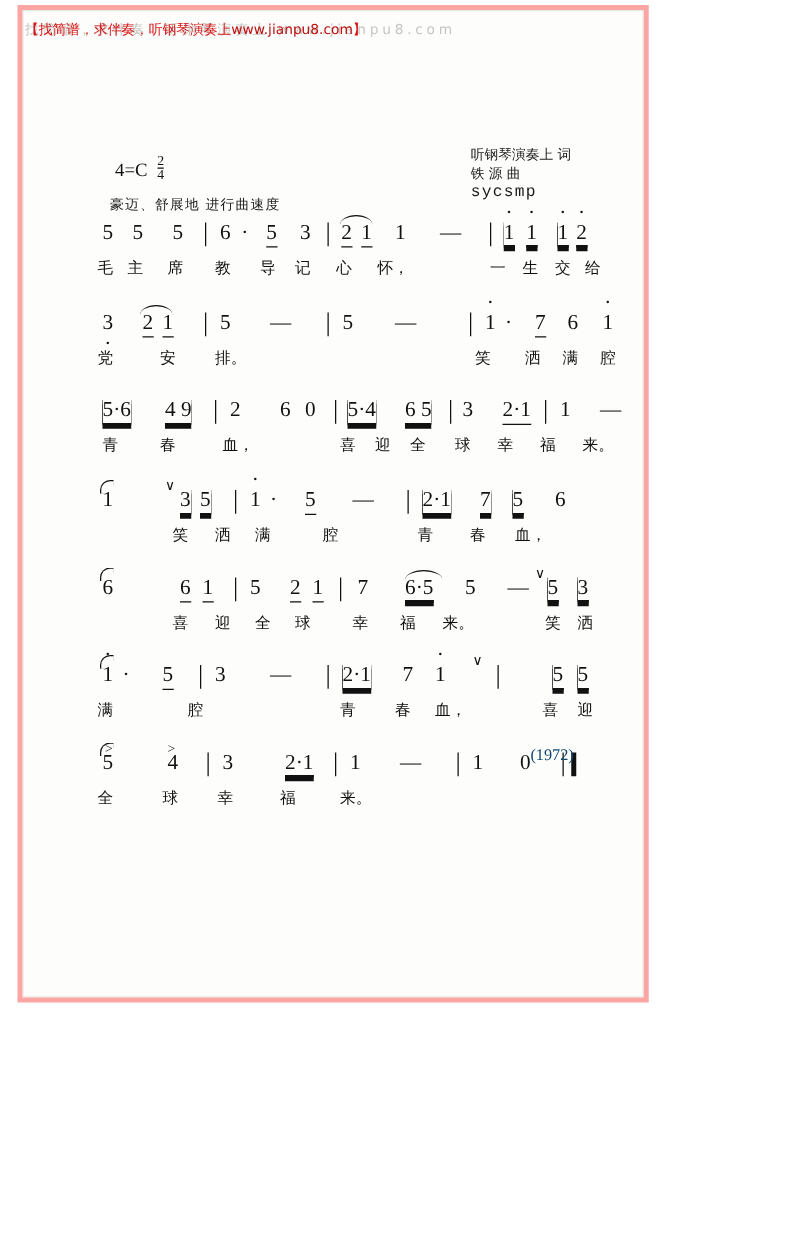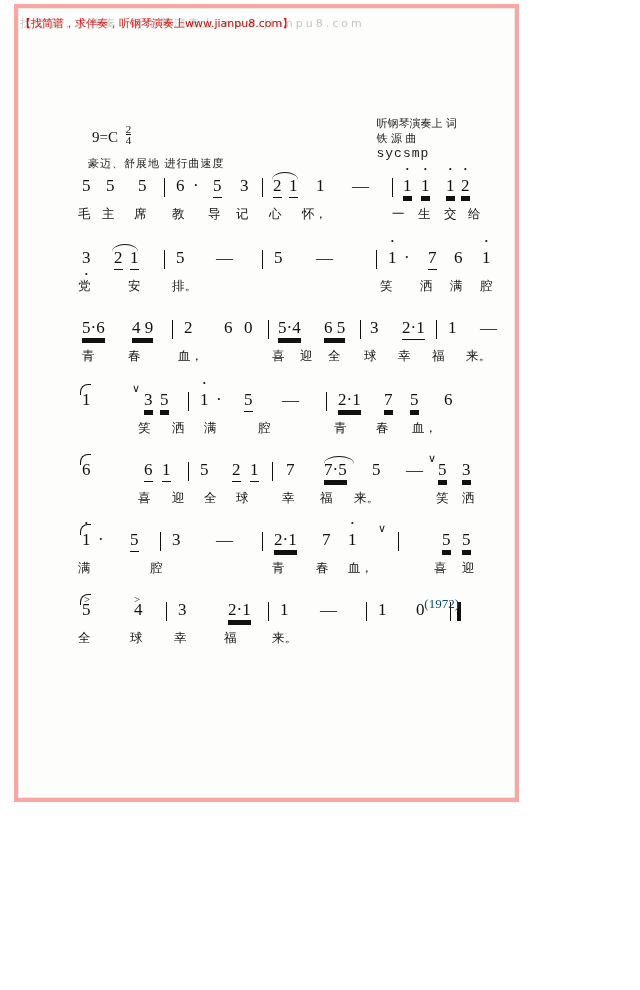--- a/index.html
+++ b/index.html
@@ -229,21 +229,21 @@
     </div>
 
 
     <div class="credits">
       <div class="row">听钢琴演奏上 词</div>
       <div class="row">铁        源 曲</div>
       <div class="row latin">sycsmp</div>
     </div>
 
     <div class="keysig">
-      <span>9=C</span>
+      <span>4=C</span>
       <span class="frac">
         <span class="num">2</span>
         <span class="den">4</span>
       </span>
     </div>
 
     <div class="tempo">豪迈、舒展地 进行曲速度</div>
 
     <div class="system" style="top:168px;">
       <div class="notes">
@@ -380,21 +380,21 @@
         <span class="n" style="left:6px;">6</span>
         <span class="n u1" style="left:68px;">6</span>
         <span class="n u1" style="left:86px;">1</span>
         <span class="bar" style="left:112px;"></span>
         <span class="n" style="left:124px;">5</span>
         <span class="n u1" style="left:156px;">2</span>
         <span class="n u1" style="left:174px;">1</span>
         <span class="bar" style="left:196px;"></span>
         <span class="n" style="left:210px;">7</span>
         <span class="tie" style="left:248px; top:-4px; width:30px;"></span>
-        <span class="n u2" style="left:248px;">7·5</span>
+        <span class="n u2" style="left:248px;">6·5</span>
         <span class="n" style="left:296px;">5</span>
         <span class="n" style="left:330px;">—</span>
         <span class="accent" style="left:352px; top:-8px;">∨</span>
         <span class="n u2" style="left:362px;">5</span>
         <span class="n u2" style="left:386px;">3</span>
       </div>
       <div class="lyrics">
         <span class="ly" style="left:62px;">喜</span>
         <span class="ly" style="left:96px;">迎</span>
         <span class="ly" style="left:128px;">全</span>

